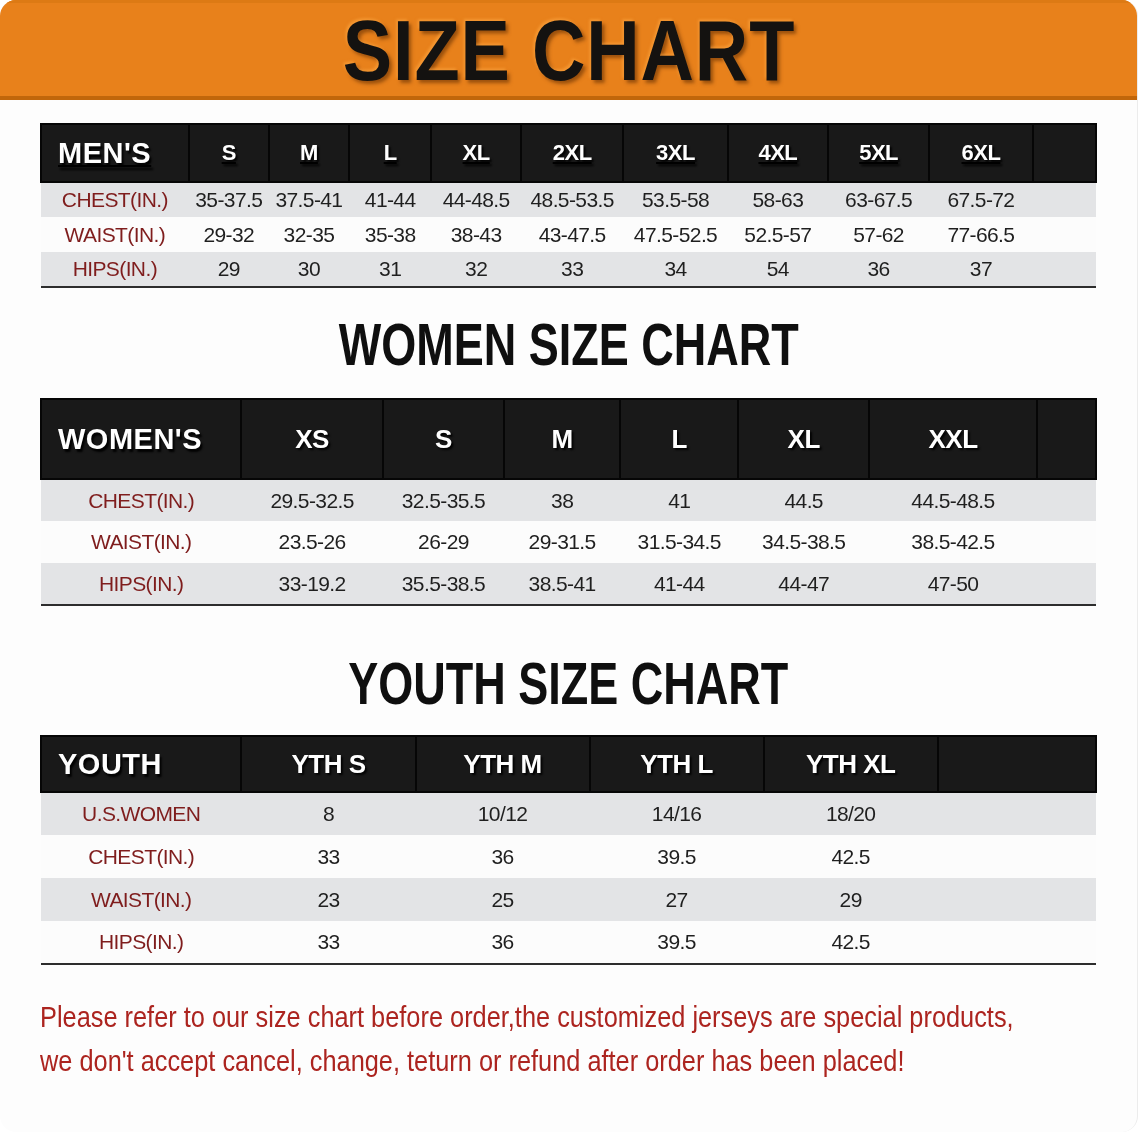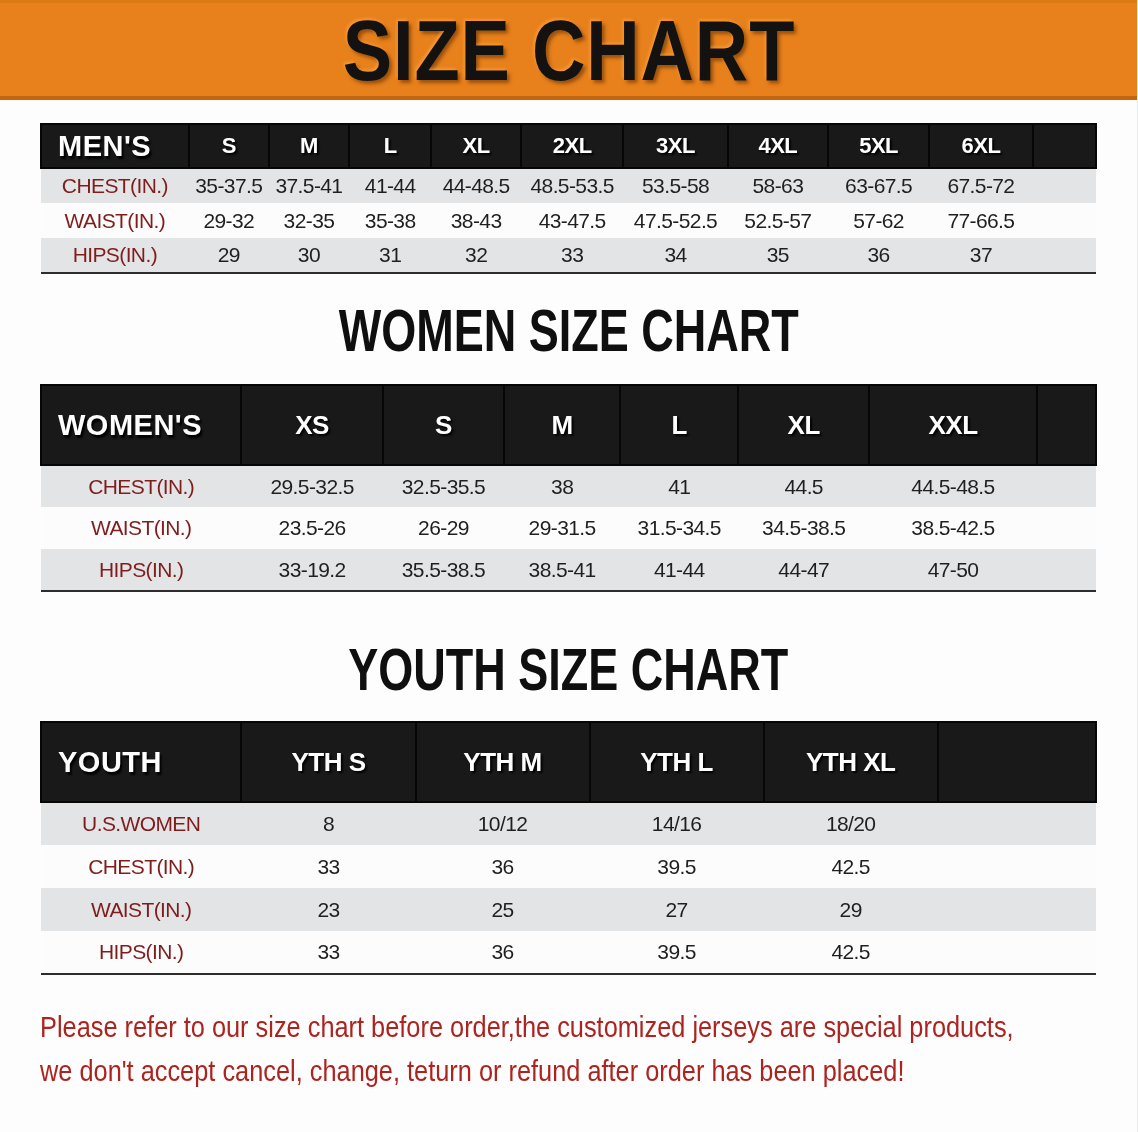--- a/index.html
+++ b/index.html
@@ -1,19 +1,19 @@
 <!DOCTYPE html>
 <html><head>
 <meta charset="utf-8">
 <style>
   html,body{margin:0;padding:0;background:#ffffff;}
   .page{
     width:1138px;height:1132px;overflow:hidden;background:#fdfdfd;
     font-family:"Liberation Sans",sans-serif;position:relative;
-    border-right:1px solid #ececec;box-sizing:border-box;
+    border-right:1px solid #ececec;box-sizing:border-box;border-radius:16px;
   }
   
   .banner{
     height:100px;background:#e8811b;
     border-top:3px solid #dd7a14;border-bottom:4px solid #c1660a;
     display:flex;align-items:center;justify-content:center;box-sizing:border-box;
   }
   .banner-title{
     display:inline-block;font-size:86px;font-weight:700;color:#141210;
     line-height:1;letter-spacing:1px;transform:scaleX(0.86);transform-origin:center;
@@ -41,23 +41,23 @@
   .size-table thead th{
     background:#191919;border:2px solid #060606;color:#ffffff;
     font-weight:700;font-size:26px;letter-spacing:-0.5px;text-align:center;
     text-shadow:2px 2px 2px rgba(0,0,0,0.9);white-space:nowrap;overflow:visible;
   }
   .t-men thead th{font-size:22px;}
   .size-table thead th.grp{
     text-align:left;padding-left:16px;font-size:29px;letter-spacing:0.5px;
     text-shadow:2px 3px 2px rgba(0,0,0,0.95);
   }
-  .t-men thead tr{height:44px;}
+  .t-men thead tr{height:58px;text-decoration:underline;}
   .t-women thead tr{height:80px;}
-  .t-youth thead tr{height:80px;}
+  .t-youth thead tr{height:56px;}
   .t-men tbody tr{height:35px;}
   .t-women tbody tr{height:42px;}
   .t-youth tbody tr{height:43px;}
   .size-table tbody tr:nth-child(odd){background:#e3e4e6;}
   .size-table tbody tr:nth-child(even){background:#fcfcfc;}
   .size-table tbody th,.size-table tbody td{
     font-weight:400;color:#1f1f1f;text-align:center;
     font-size:21px;letter-spacing:-0.6px;white-space:nowrap;padding:0;
   }
   .size-table tbody th.rowlab{font-size:21px;color:#7f1d1d;text-align:center;}
@@ -137,21 +137,21 @@
           <td></td>
         </tr>
         <tr>
           <th class="rowlab">HIPS(IN.)</th>
           <td>29</td>
           <td>30</td>
           <td>31</td>
           <td>32</td>
           <td>33</td>
           <td>34</td>
-          <td>35</td>
+          <td>54</td>
           <td>36</td>
           <td>37</td>
           <td></td>
         </tr>
       </tbody>
     </table>
 
     <h2 class="heading h-women"><span class="cond">WOMEN SIZE CHART</span></h2>
 
     <table class="size-table t-women">

